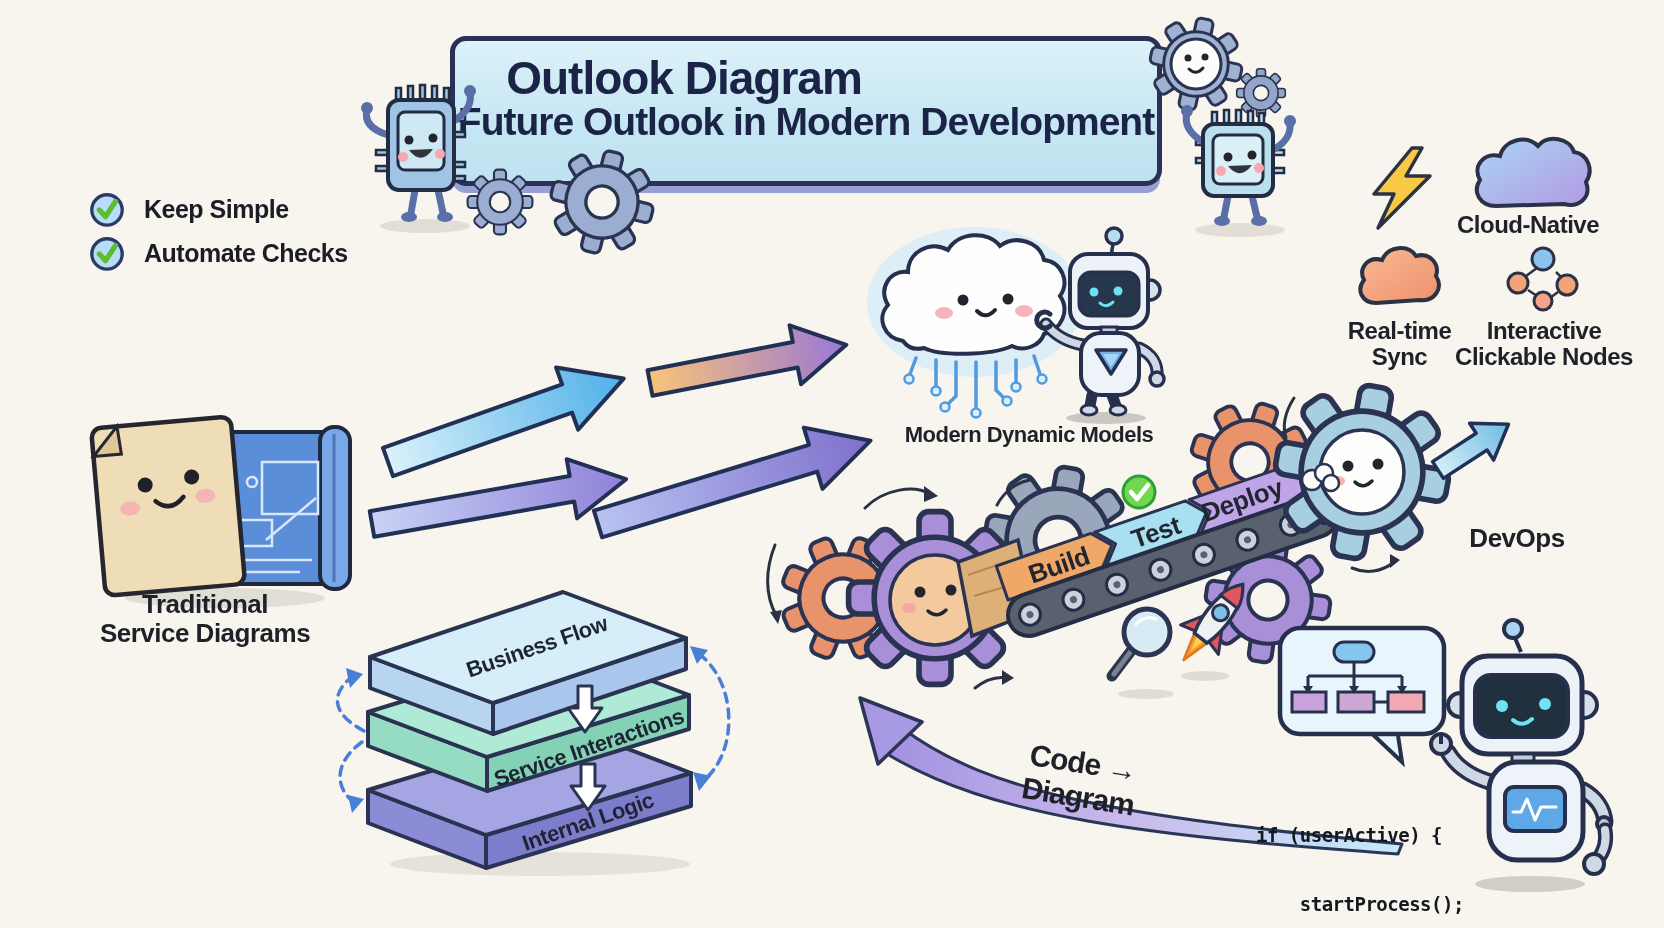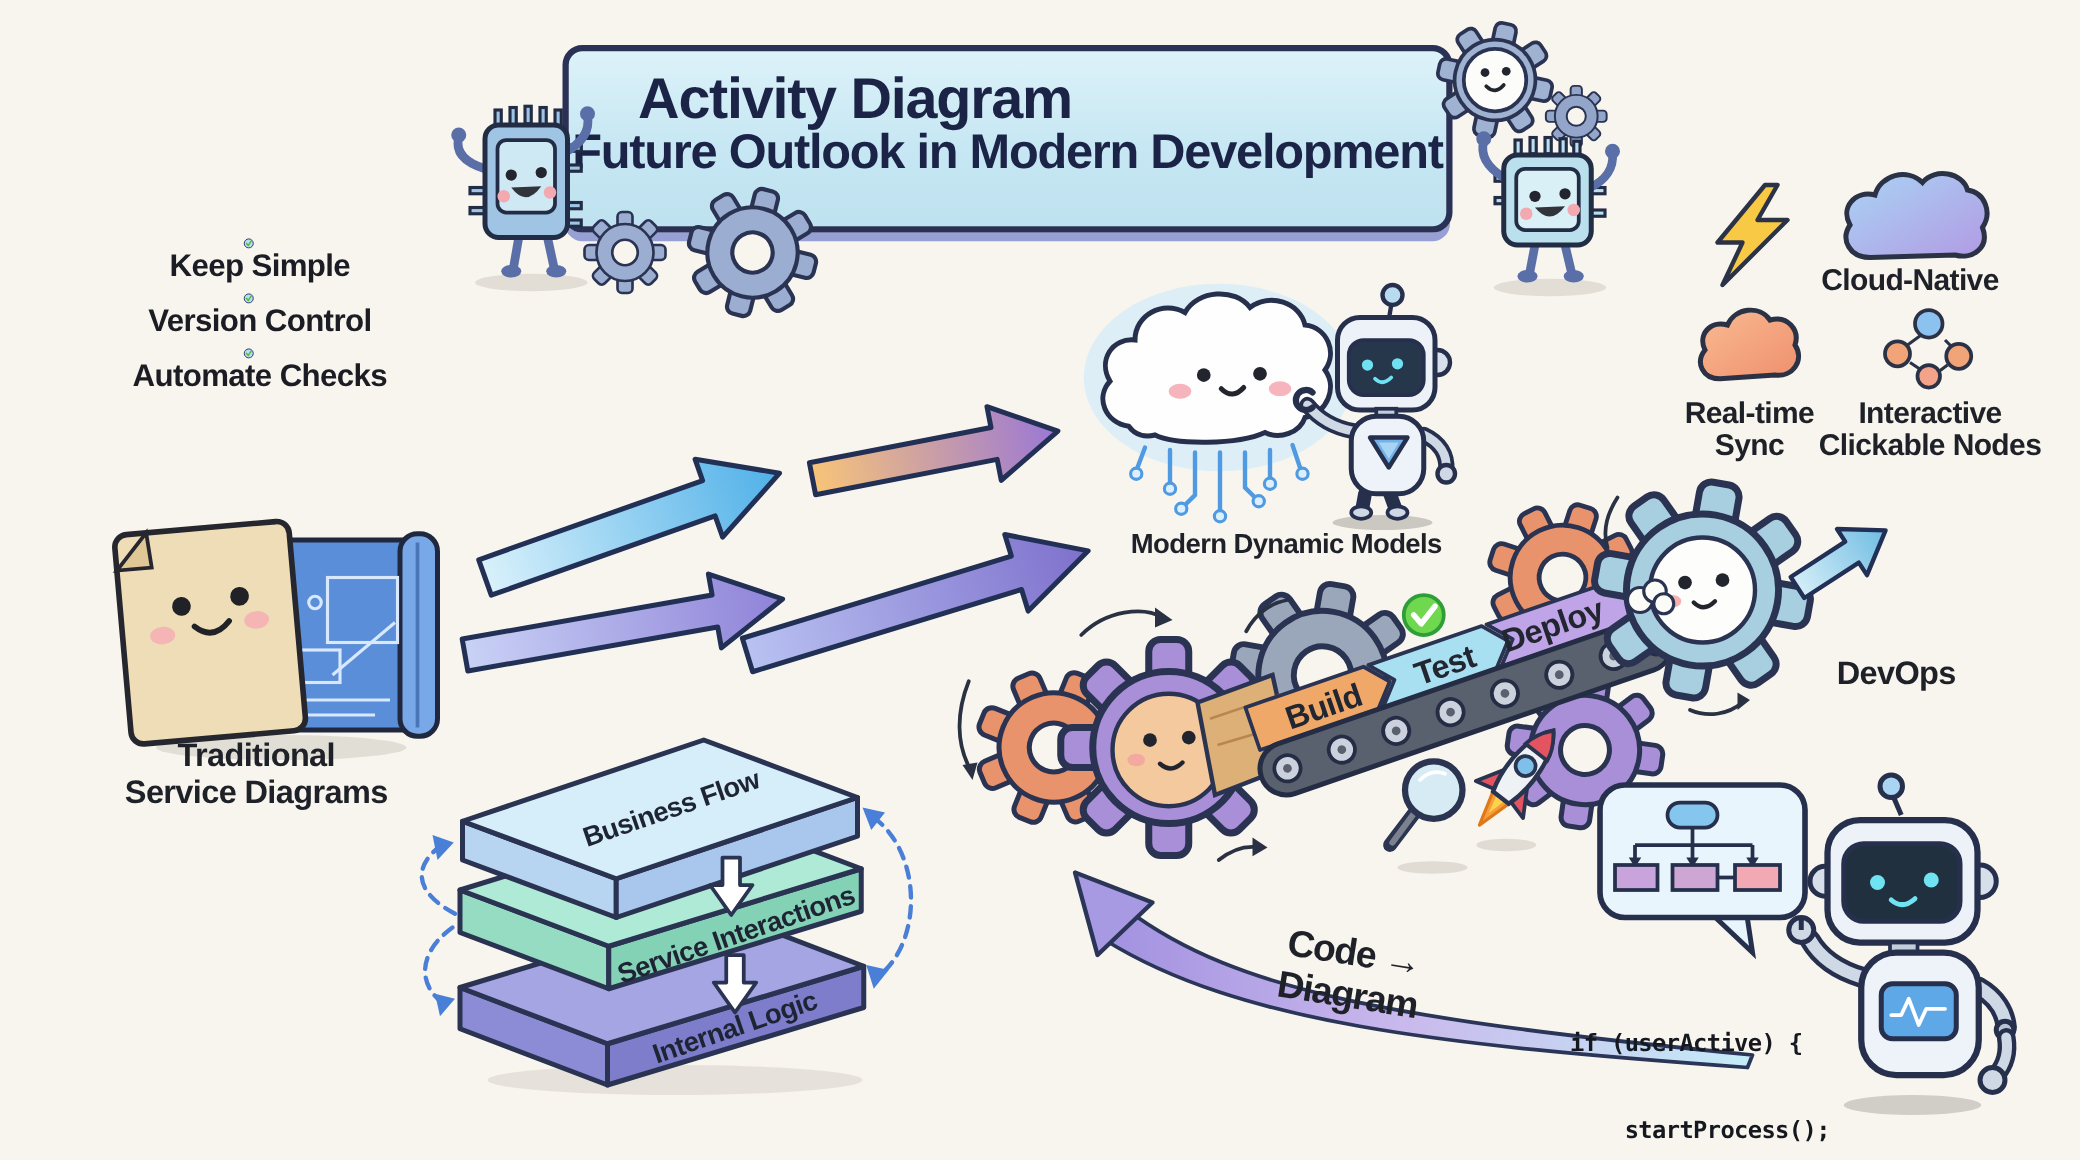--- a/index.html
+++ b/index.html
@@ -8,36 +8,36 @@
   .art{position:absolute;left:0;top:0;z-index:2;}
   .banner{position:absolute;left:450px;top:36px;width:712px;height:150px;z-index:1;
           background:linear-gradient(180deg,#ddf2f9 0%,#c6e7f3 55%,#bfe2f0 100%);
           border:5px solid #2a3156;border-radius:16px;box-sizing:border-box;
           box-shadow:0 9px 0 -2px #97a0d4;text-align:center;}
   .banner-title{font-size:46px;font-weight:bold;color:#1b2447;letter-spacing:-1px;
           line-height:50px;padding-top:12px;transform:translateX(-122px);}
   .banner-sub{font-size:39px;font-weight:bold;color:#1b2447;letter-spacing:-1px;line-height:38px;}
   .label{position:absolute;z-index:5;font-weight:bold;color:#1f2128;text-align:center;letter-spacing:-0.5px;}
   .checklist{position:absolute;left:88px;top:190px;z-index:5;list-style:none;margin:0;padding:0;}
-  .checklist li{display:flex;align-items:center;height:38px;margin-bottom:6px;flex-direction:column;}
+  .checklist li{display:flex;align-items:center;height:38px;margin-bottom:6px;}
   .checklist .txt{font-size:25px;font-weight:bold;color:#1c1d24;margin-left:18px;letter-spacing:-0.5px;}
   .rot{transform-origin:center center;}
   .stage-label{font-size:26px;color:#222630;}
   .stack-label{font-size:22px;color:#1e2433;}
   .code{position:absolute;left:1256px;top:778px;z-index:5;font-family:"DejaVu Sans Mono",monospace;
         font-size:19px;line-height:23px;color:#15181f;white-space:pre;letter-spacing:-0.5px;font-weight:bold;}
   .codelabel{font-size:30px;transform:rotate(9deg);letter-spacing:-1px;}
 </style>
 </head>
 <body>
 
 <div class="canvas">
 
   <div class="banner">
-    <div class="banner-title">Activity Diagram</div>
+    <div class="banner-title">Outlook Diagram</div>
     <div class="banner-sub">Future Outlook in Modern Development</div>
   </div>
 
   <svg class="art" width="1664" height="928" viewBox="0 0 1664 928">
     <defs>
       <g id="gear" stroke="#2a3352" stroke-width="3.5" stroke-linejoin="round">
         <g fill="currentColor">
           <rect x="-10" y="-54" width="20" height="108" rx="6"></rect>
           <rect x="-10" y="-54" width="20" height="108" rx="6" transform="rotate(45)"></rect>
           <rect x="-10" y="-54" width="20" height="108" rx="6" transform="rotate(90)"></rect>
@@ -466,27 +466,20 @@
         <circle cx="20" cy="21" r="16" fill="#b9dcf8" stroke="#2b3b66" stroke-width="3.5"></circle>
         <path d="M 12 21 L 18.5 28 L 29 12" stroke="#5cbc34" stroke-width="5.5" fill="none" stroke-linecap="round" stroke-linejoin="round"></path>
       </svg>
       <span class="txt">Keep Simple</span>
     </li>
     <li>
       <svg width="38" height="38" viewBox="0 0 40 40">
         <circle cx="20" cy="21" r="16" fill="#b9dcf8" stroke="#2b3b66" stroke-width="3.5"></circle>
         <path d="M 12 21 L 18.5 28 L 29 12" stroke="#5cbc34" stroke-width="5.5" fill="none" stroke-linecap="round" stroke-linejoin="round"></path>
       </svg>
-      <span class="txt">Version Control</span>
-    </li>
-    <li>
-      <svg width="38" height="38" viewBox="0 0 40 40">
-        <circle cx="20" cy="21" r="16" fill="#b9dcf8" stroke="#2b3b66" stroke-width="3.5"></circle>
-        <path d="M 12 21 L 18.5 28 L 29 12" stroke="#5cbc34" stroke-width="5.5" fill="none" stroke-linecap="round" stroke-linejoin="round"></path>
-      </svg>
       <span class="txt">Automate Checks</span>
     </li>
   </ul>
 
   <div class="label" style="left:95px;top:590px;width:220px;font-size:26px;line-height:29px;">
     <div>Traditional</div>
     <div>Service Diagrams</div>
   </div>
 
   <div class="label" style="left:879px;top:422px;width:300px;font-size:22px;">Modern Dynamic Models</div>

